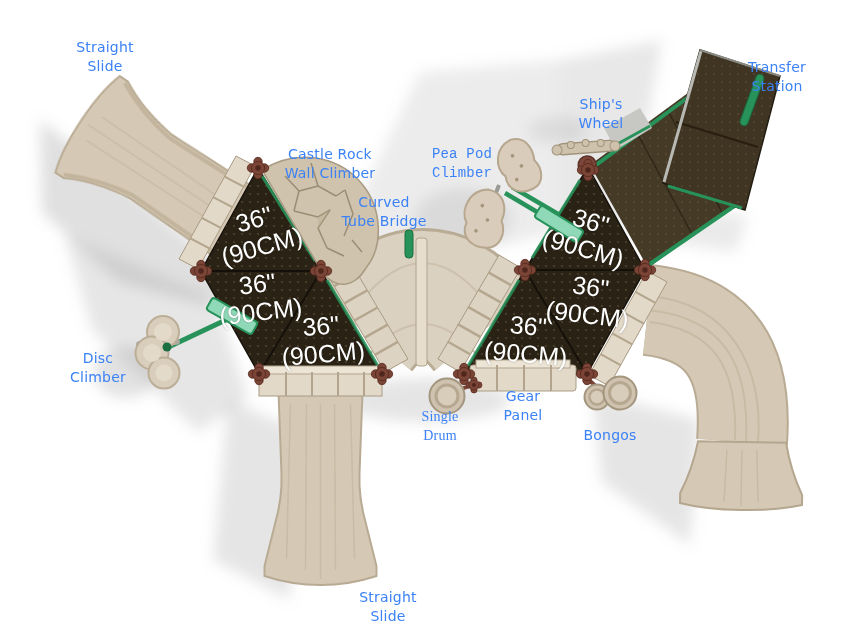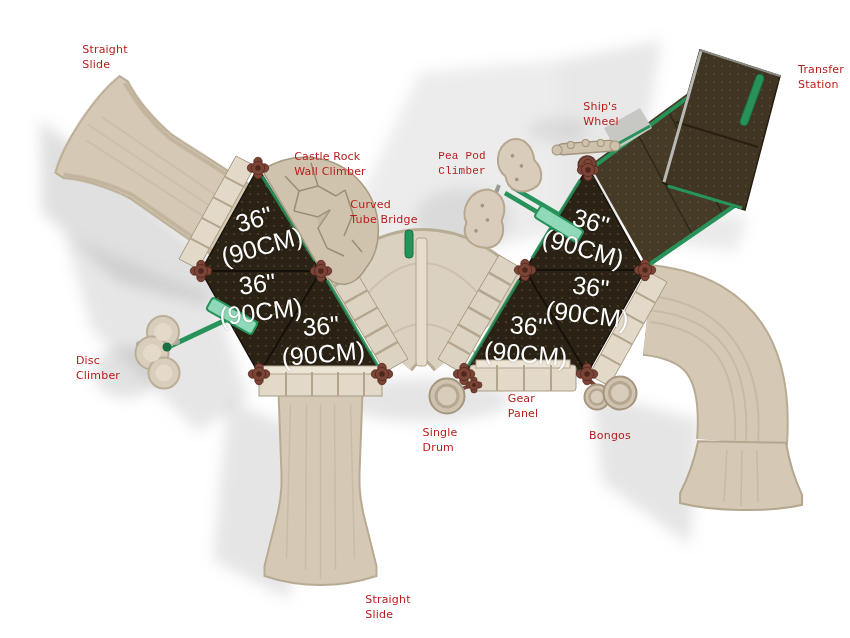--- a/index.html
+++ b/index.html
@@ -1,20 +1,20 @@
 <!DOCTYPE html>
 <html><head>
 <meta charset="utf-8">
 <style>
   html,body{margin:0;padding:0;background:#fff;}
   #stage{position:relative;width:850px;height:638px;background:#ffffff;overflow:hidden;
          font-family:"DejaVu Sans",sans-serif;}
   #scene{position:absolute;left:0;top:0;}
-  .ann{position:absolute;transform:translate(-50%,-50%);color:#b91c1c;font-size:11px;
-       line-height:1.38;white-space:pre-line;letter-spacing:.2px;z-index:5;}
+  .ann{position:absolute;transform:translate(-50%,-50%);color:#3b82f6;font-size:14px;
+       line-height:1.38;text-align:center;white-space:pre-line;letter-spacing:.2px;z-index:5;}
   .decklbl{position:absolute;color:#ffffff;font-family:"Liberation Sans",sans-serif;
        font-size:25px;line-height:1.1;text-align:center;white-space:pre-line;z-index:4;
        text-shadow:0 0 2px rgba(0,0,0,.35);}
   
   .tan{fill:#d5c9b5;}      .tanlt{fill:#e2d9c8;}
   .deck{fill:#2a2214;}     .ramp{fill:#453a25;}
   .grn{fill:#27935a;}      .grnln{stroke:#27935a;}
   .shadow{fill:#a0a0a0;}
 </style>
 </head>
@@ -294,25 +294,25 @@
 <div class="ann" style="left:105px;top:57px;">Straight
 Slide</div>
 <div class="ann" style="left:330px;top:164px;">Castle Rock
 Wall Climber</div>
 <div class="ann" style="left:384px;top:212px;">Curved
 Tube Bridge</div>
 <div class="ann" style="left:462px;top:164px;font-family:Liberation Mono, monospace;">Pea Pod
 Climber</div>
 <div class="ann" style="left:601px;top:114px;">Ship's
 Wheel</div>
-<div class="ann" style="left:821px;top:77px;">Transfer
+<div class="ann" style="left:777px;top:77px;">Transfer
 Station</div>
 <div class="ann" style="left:98px;top:368px;">Disc
 Climber</div>
-<div class="ann" style="left:440px;top:440px;">Single
+<div class="ann" style="left:440px;top:426px;font-family:Liberation Serif, serif;">Single
 Drum</div>
 <div class="ann" style="left:523px;top:406px;">Gear
 Panel</div>
 <div class="ann" style="left:610px;top:420px;margin-top:16px;">Bongos</div>
 <div class="ann" style="left:388px;top:607px;">Straight
 Slide</div>
 
 </div>
 
 </body></html>

